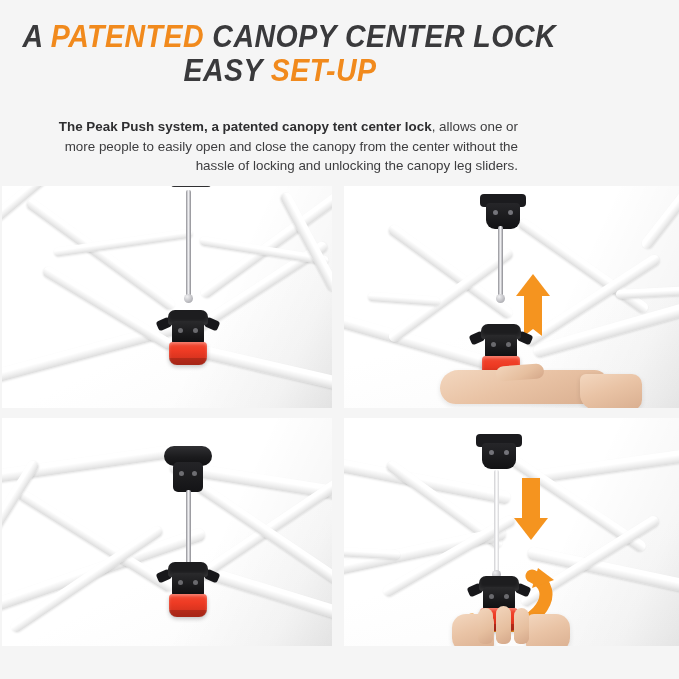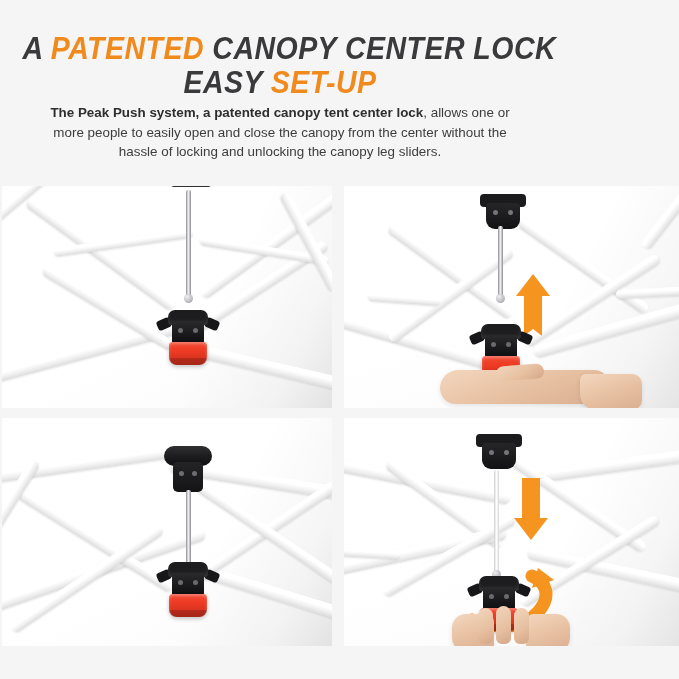--- a/index.html
+++ b/index.html
@@ -7,42 +7,42 @@
   body{
     background:#f5f5f5;
     font-family:"Liberation Sans", sans-serif;
     overflow:hidden;
     position:relative;
   }
 
   
   .header{
     width:560px;
-    padding-top:32px;
+    padding-top:20px;
     text-align:center;
   }
   .title-line{
     font-weight:bold;
     font-style:italic;
     font-size:31px;
     line-height:34px;
     letter-spacing:0.5px;
     color:#3a3a3c;
     white-space:nowrap;
     transform:scaleX(0.92);
   }
   .title-line .hl{ color:#f18a1d; }
 
   .body-copy{
-    margin-top:3px;
+    margin-top:29px;
     padding:0 42px;
     font-size:13.4px;
     line-height:19.5px;
     color:#3d3d3f;
-    text-align:center;
+    text-align:right;
   }
   .body-copy .bold{ font-weight:bold; color:#2e2e30; }
 
   
   .panel-grid{
     position:absolute;
     top:186px;
     left:0;
     width:679px;
     height:460px;

